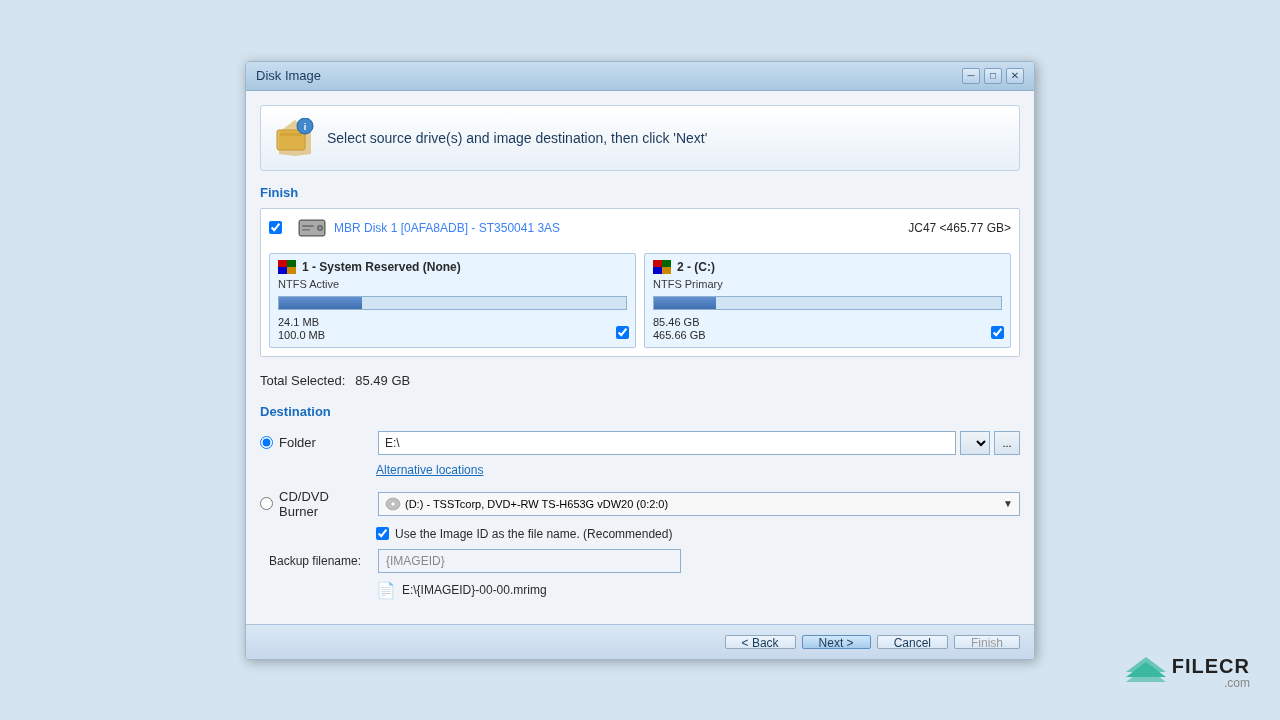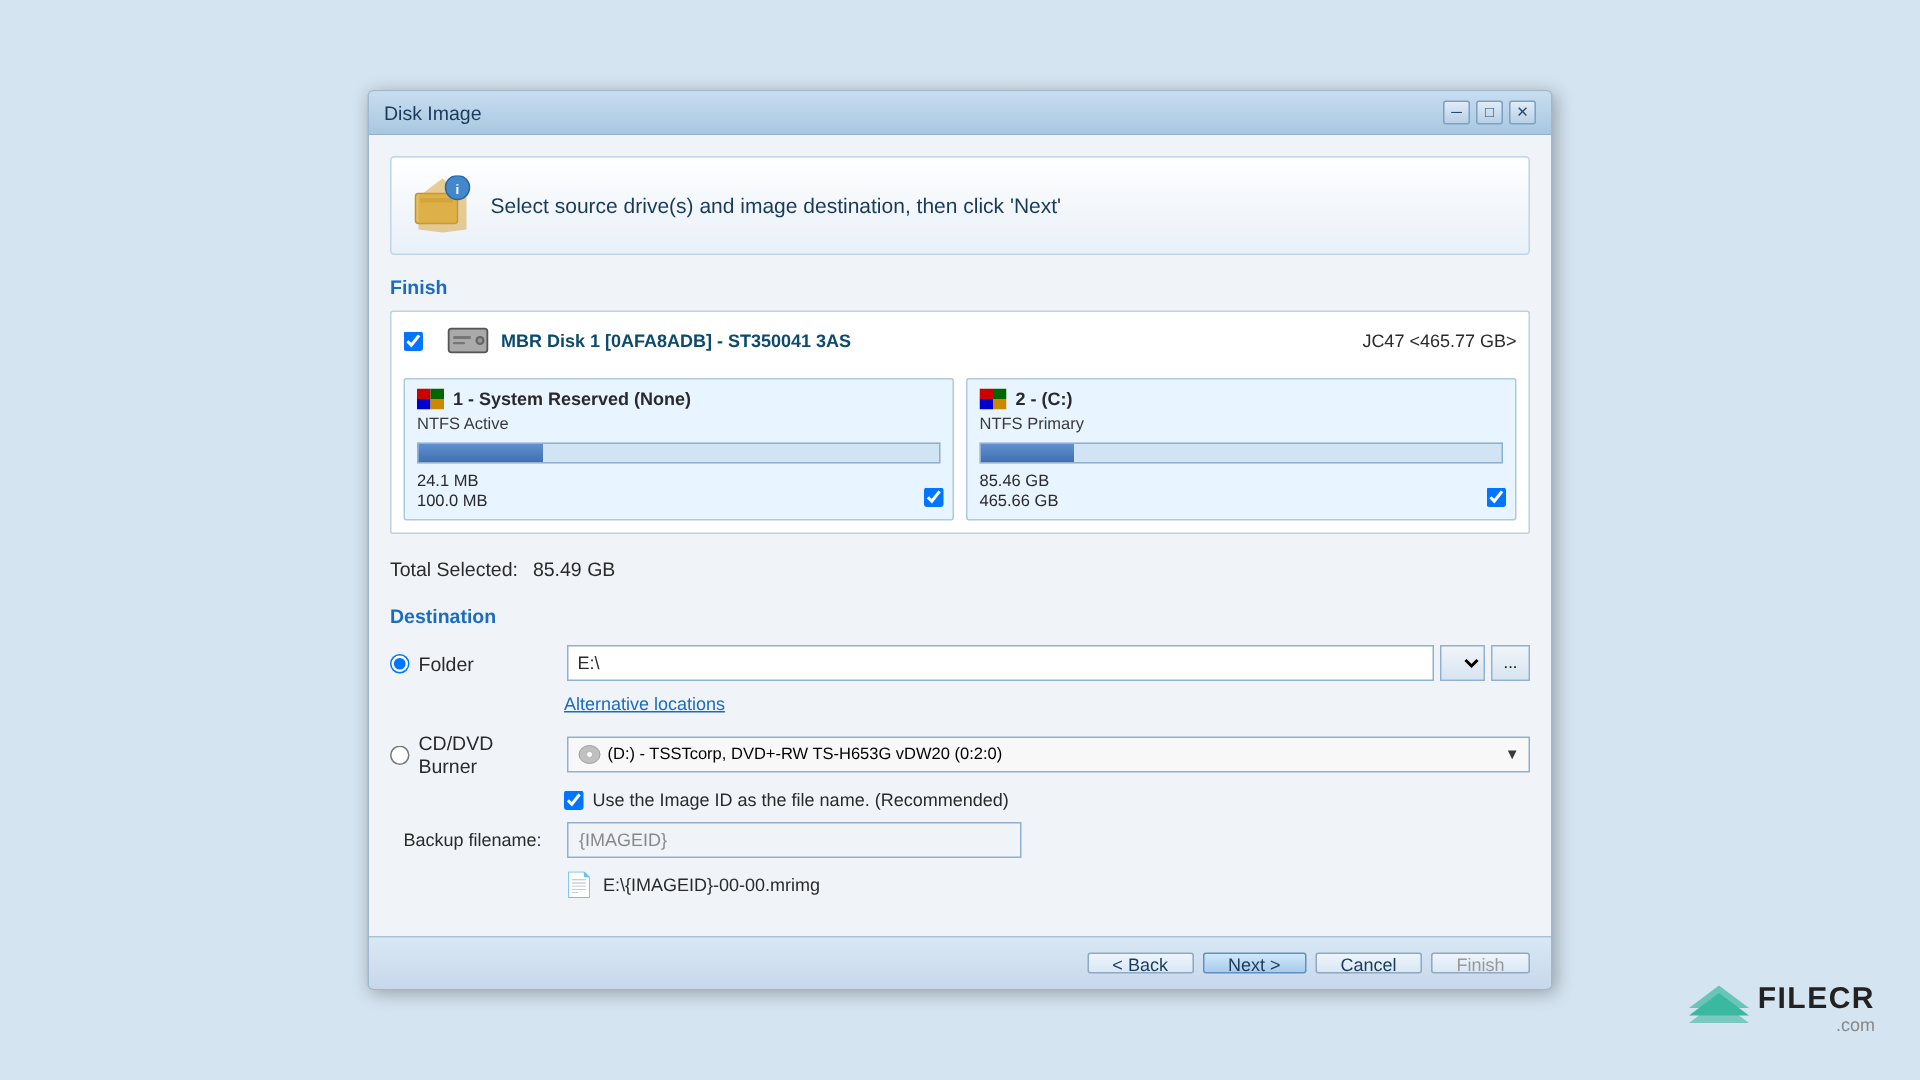--- a/index.html
+++ b/index.html
@@ -106,22 +106,22 @@
     .disk-header {
       display: flex;
       align-items: center;
       gap: 8px;
       margin-bottom: 8px;
       padding-bottom: 6px;
     }
 
     .disk-name {
       font-size: 12px;
-      color: #0c4a6e;
-      font-weight: bold;
+      color: #3b82f6;
+      font-weight: normal;
     }
 
     .disk-info {
       font-size: 12px;
       color: #2a2a2a;
       margin-left: auto;
     }
 
     .partitions-row {
       display: flex;

